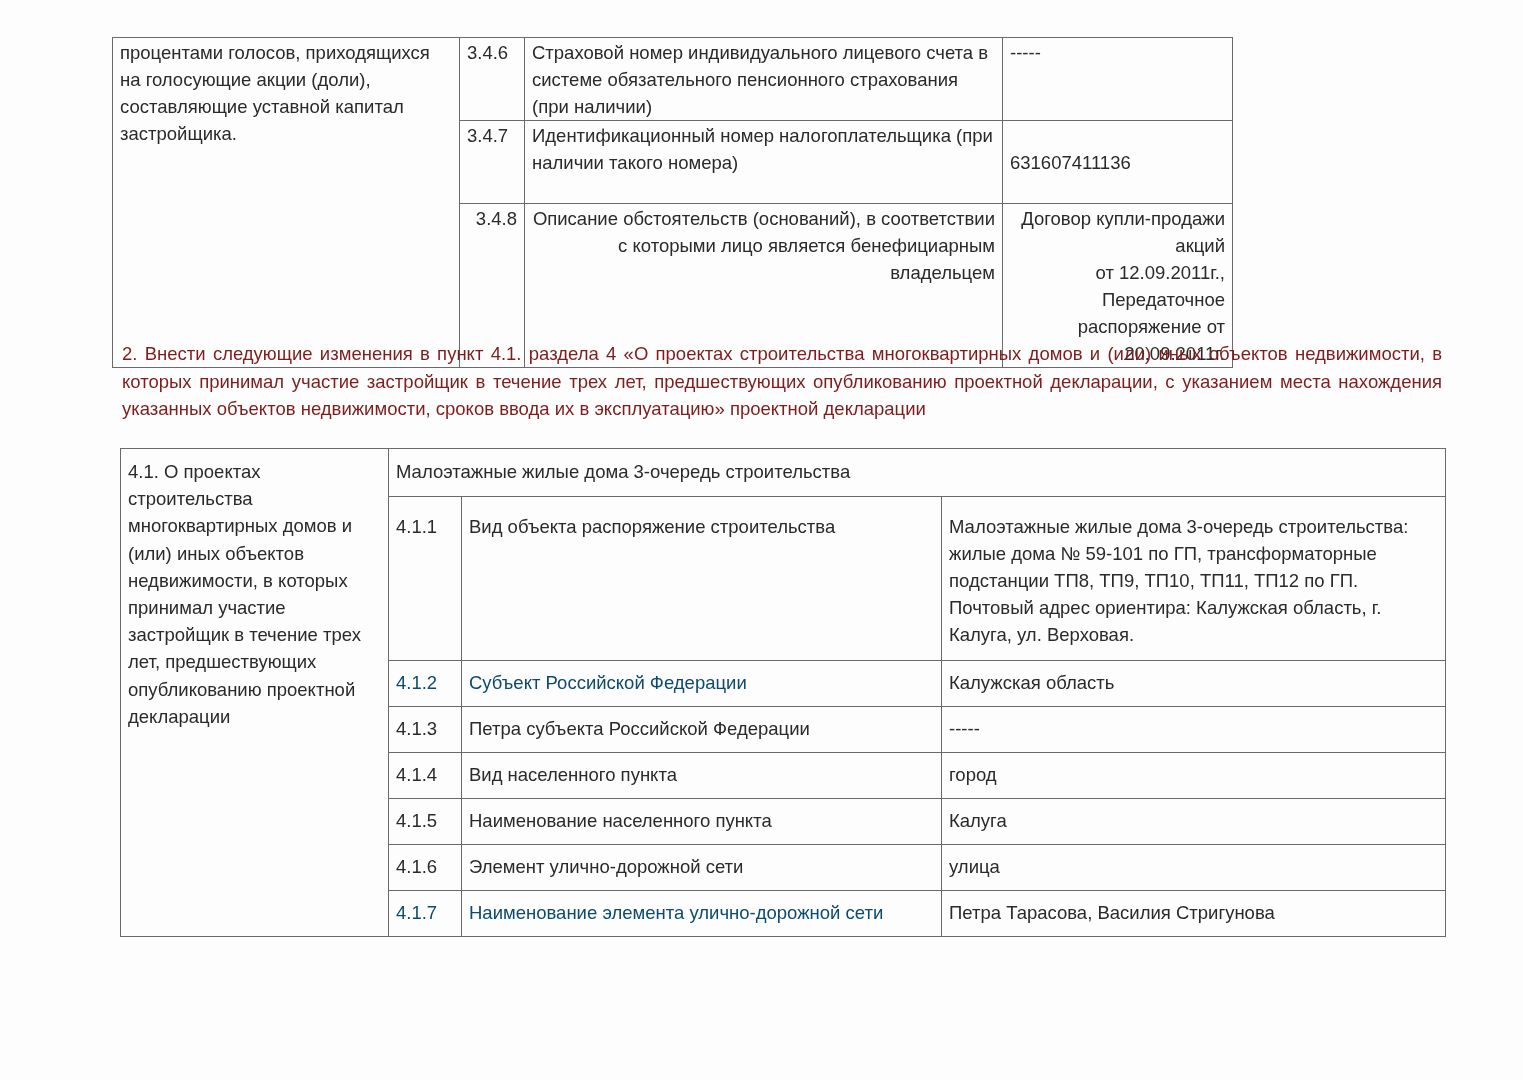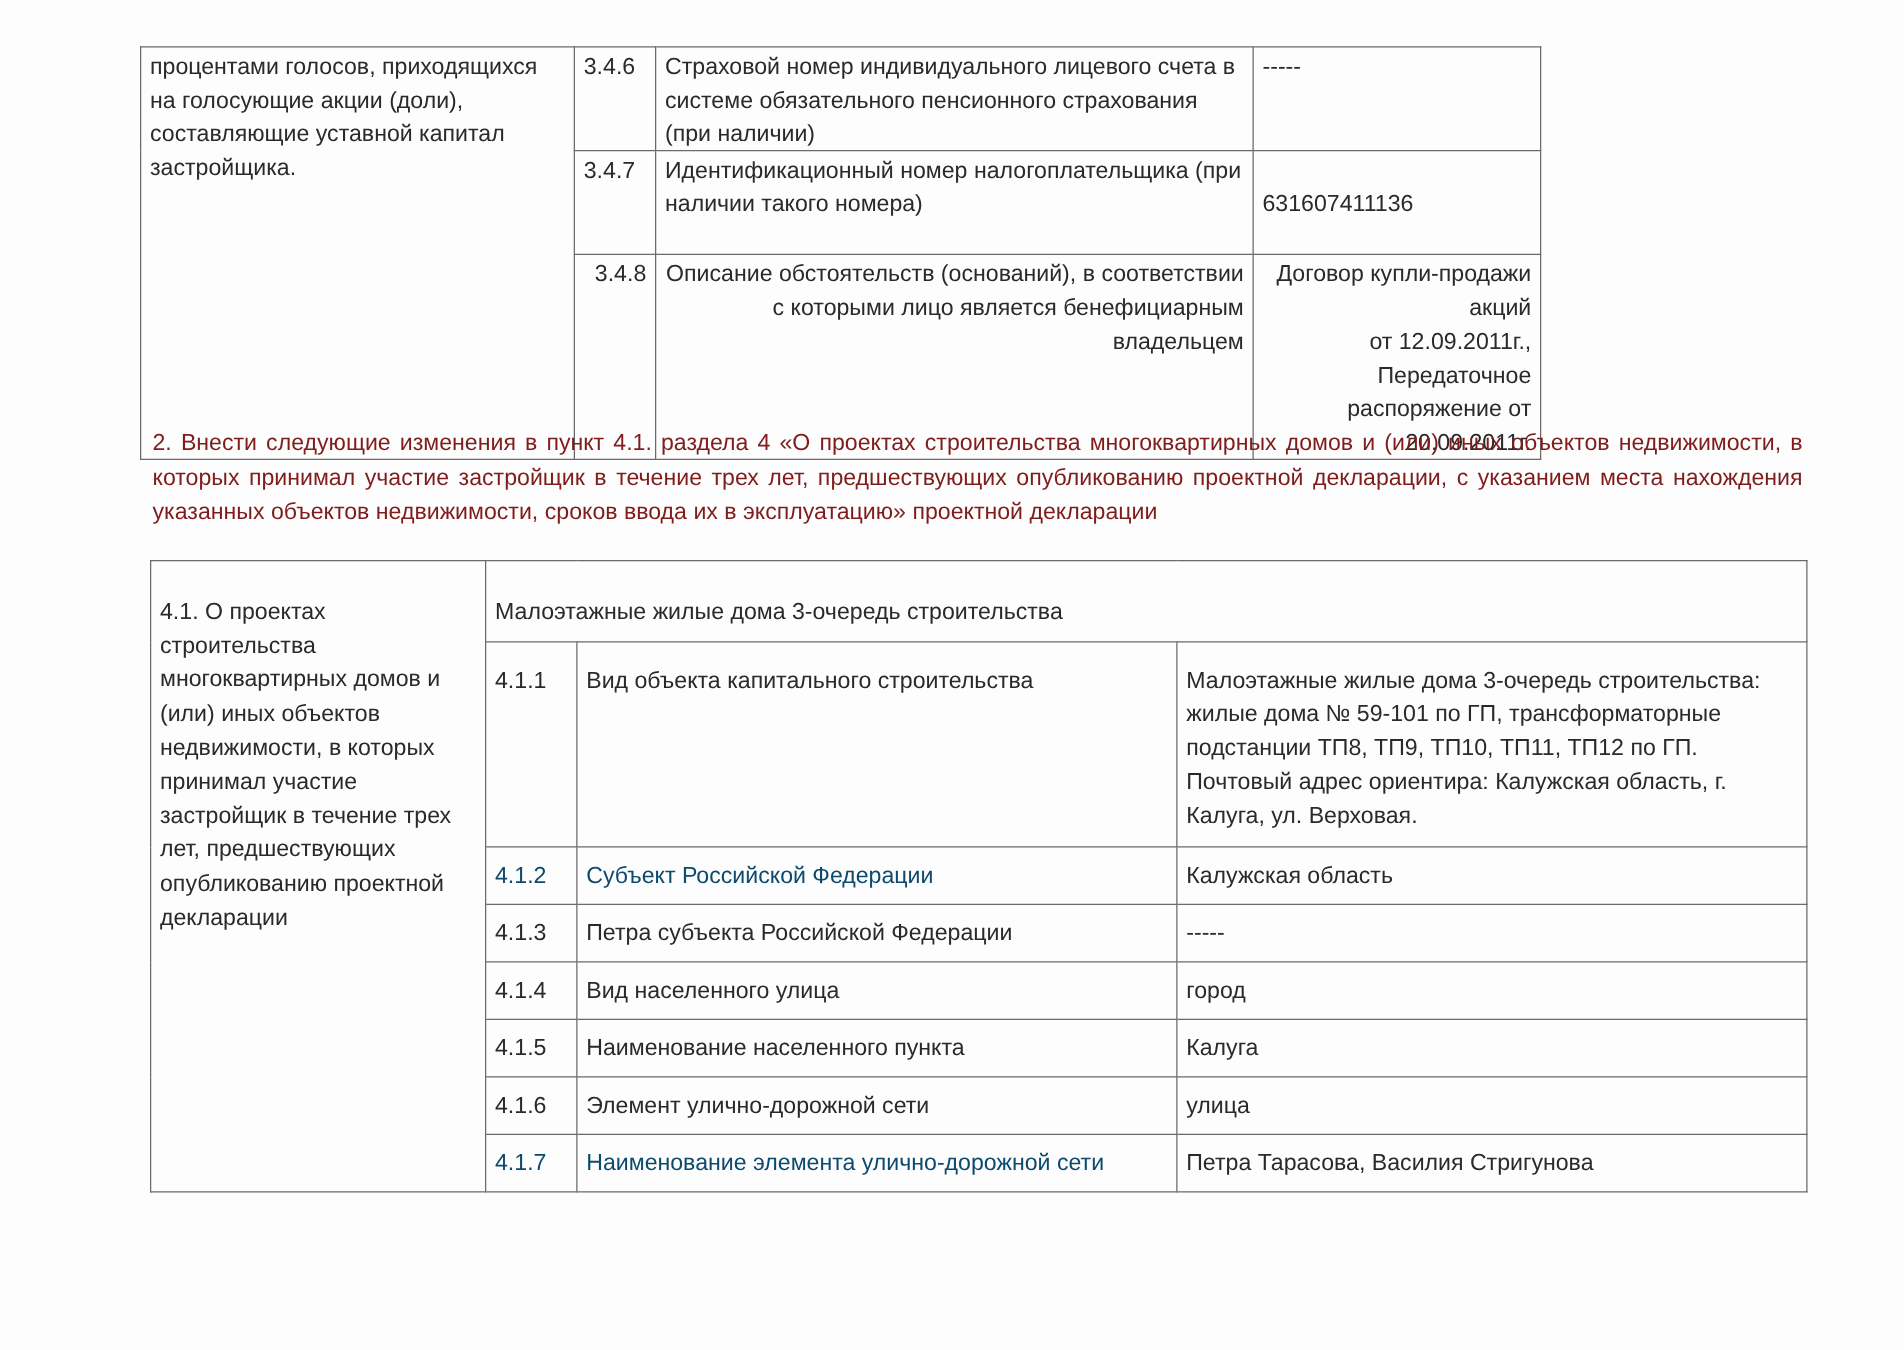--- a/index.html
+++ b/index.html
@@ -20,21 +20,21 @@
   .vmid { vertical-align: middle !important; }
 
   #para {
     position: absolute; left: 122px; top: 340px; width: 1320px;
     font-size: 18.5px; line-height: 27.5px; text-align: justify; color: #7f1d1d;
   }
 
   #tbl2 { left: 120px; top: 448px; width: 1326px; }
   #tbl2 td { padding-top: 8px; }
   #tbl2 .left { width: 253px; padding-top: 7px; line-height: 27.2px; }
-  #tbl2 .hdr td { height: 38px; padding-top: 26px; }
+  #tbl2 .hdr td { height: 38px; padding-top: 9px; }
   #tbl2 .num { width: 58px; }
   #tbl2 .lbl { width: 465px; }
   #tbl2 .r411 td { height: 147px; padding-top: 16px; margin-left: 20px; }
   #tbl2 .rs td { height: 37px; padding-top: 8px; }
   .faded { color: #0c4a6e; }
 </style>
 </head>
 <body>
 
 <table class="t" id="tbl1">
@@ -65,36 +65,36 @@
 <div id="para">2. Внести следующие изменения в пункт 4.1. раздела 4 «О проектах строительства многоквартирных домов и (или) иных объектов недвижимости, в которых принимал участие застройщик в течение трех лет, предшествующих опубликованию проектной декларации, с указанием места нахождения указанных объектов недвижимости, сроков ввода их в эксплуатацию» проектной декларации</div>
 
 <table class="t" id="tbl2">
   <tbody>
       <tr class="hdr">
     <td class="left" rowspan="8">4.1. О проектах строительства многоквартирных домов и (или) иных объектов недвижимости, в которых принимал участие застройщик в течение трех лет, предшествующих опубликованию проектной декларации</td>
     <td colspan="3">Малоэтажные жилые дома 3-очередь строительства</td>
   </tr>
   <tr class="r411">
     <td class="num">4.1.1</td>
-    <td class="lbl">Вид объекта капитального строительства</td>
+    <td class="lbl">Вид объекта распоряжение строительства</td>
     <td>Малоэтажные жилые дома 3-очередь строительства: жилые дома № 59-101 по ГП, трансформаторные подстанции ТП8, ТП9, ТП10, ТП11, ТП12 по ГП. Почтовый адрес ориентира: Калужская область, г. Калуга, ул. Верховая.</td>
   </tr>
   <tr class="rs">
     <td class="num faded">4.1.2</td>
     <td class="lbl faded">Субъект Российской Федерации</td>
     <td>Калужская область</td>
   </tr>
   <tr class="rs">
     <td class="num">4.1.3</td>
     <td class="lbl">Петра субъекта Российской Федерации</td>
     <td>-----</td>
   </tr>
   <tr class="rs">
     <td class="num">4.1.4</td>
-    <td class="lbl">Вид населенного улица</td>
+    <td class="lbl">Вид населенного пункта</td>
     <td>город</td>
   </tr>
   <tr class="rs">
     <td class="num">4.1.5</td>
     <td class="lbl">Наименование населенного пункта</td>
     <td>Калуга</td>
   </tr>
   <tr class="rs">
     <td class="num">4.1.6</td>
     <td class="lbl">Элемент улично-дорожной сети</td>

